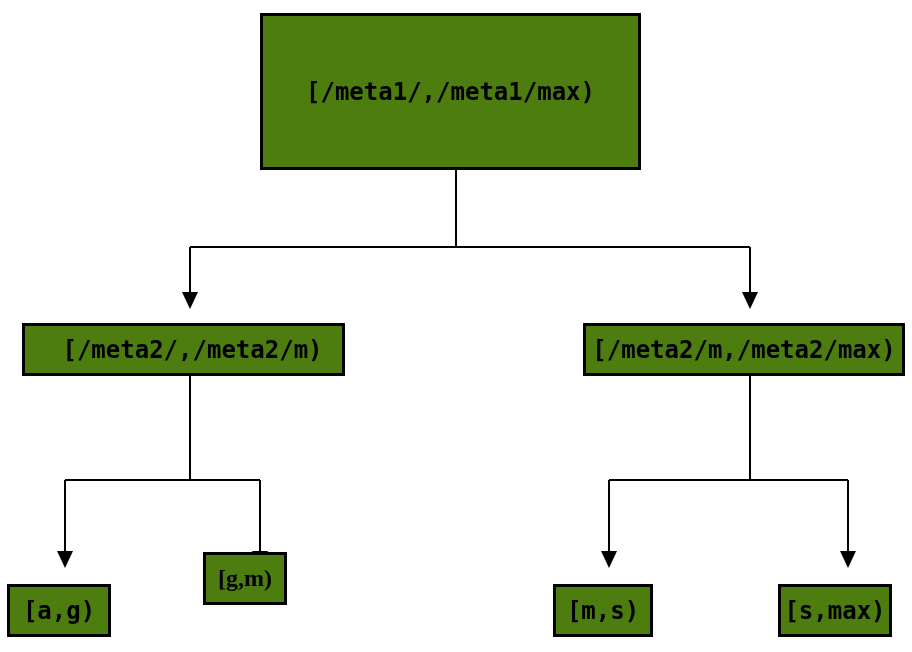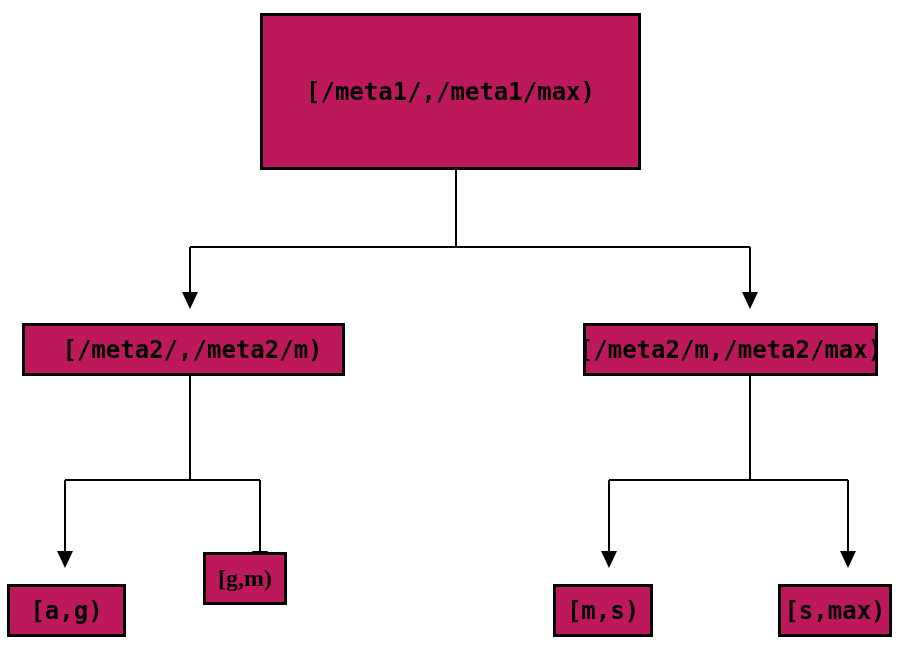--- a/index.html
+++ b/index.html
@@ -31,30 +31,30 @@
     fill: none;
   }
   .arrowhead {
     fill: #000000;
     stroke: none;
   }
   .node {
     position: absolute;
     box-sizing: border-box;
     border: 3px solid #000000;
-    background: #be185d;
+    background: #4d7c0f;
     display: flex;
     align-items: center;
     justify-content: center;
     white-space: nowrap;
   }
   .node-root  { left: 260px; top: 13px;  width: 381px; height: 157px; }
   .node-l     { left: 22px;  top: 323px; width: 323px; height: 53px; padding-left: 18px; }
-  .node-r     { left: 583px; top: 323px; width: 295px; height: 53px; }
-  .leaf-ag    { left: 7px;   top: 584px; width: 119px; height: 53px; }
+  .node-r     { left: 583px; top: 323px; width: 322px; height: 53px; }
+  .leaf-ag    { left: 7px;   top: 584px; width: 104px; height: 53px; }
   .leaf-gm    { left: 203px; top: 552px; width: 84px; height: 53px; font-family: Liberation Serif, serif; }
   .leaf-ms    { left: 553px; top: 584px; width: 100px; height: 53px; }
   .leaf-smax  { left: 778px; top: 584px; width: 114px; height: 53px; }
 </style>
 </head>
 <body>
 
 <div class="canvas">
 
   <svg class="connectors" viewBox="0 0 912 652">

